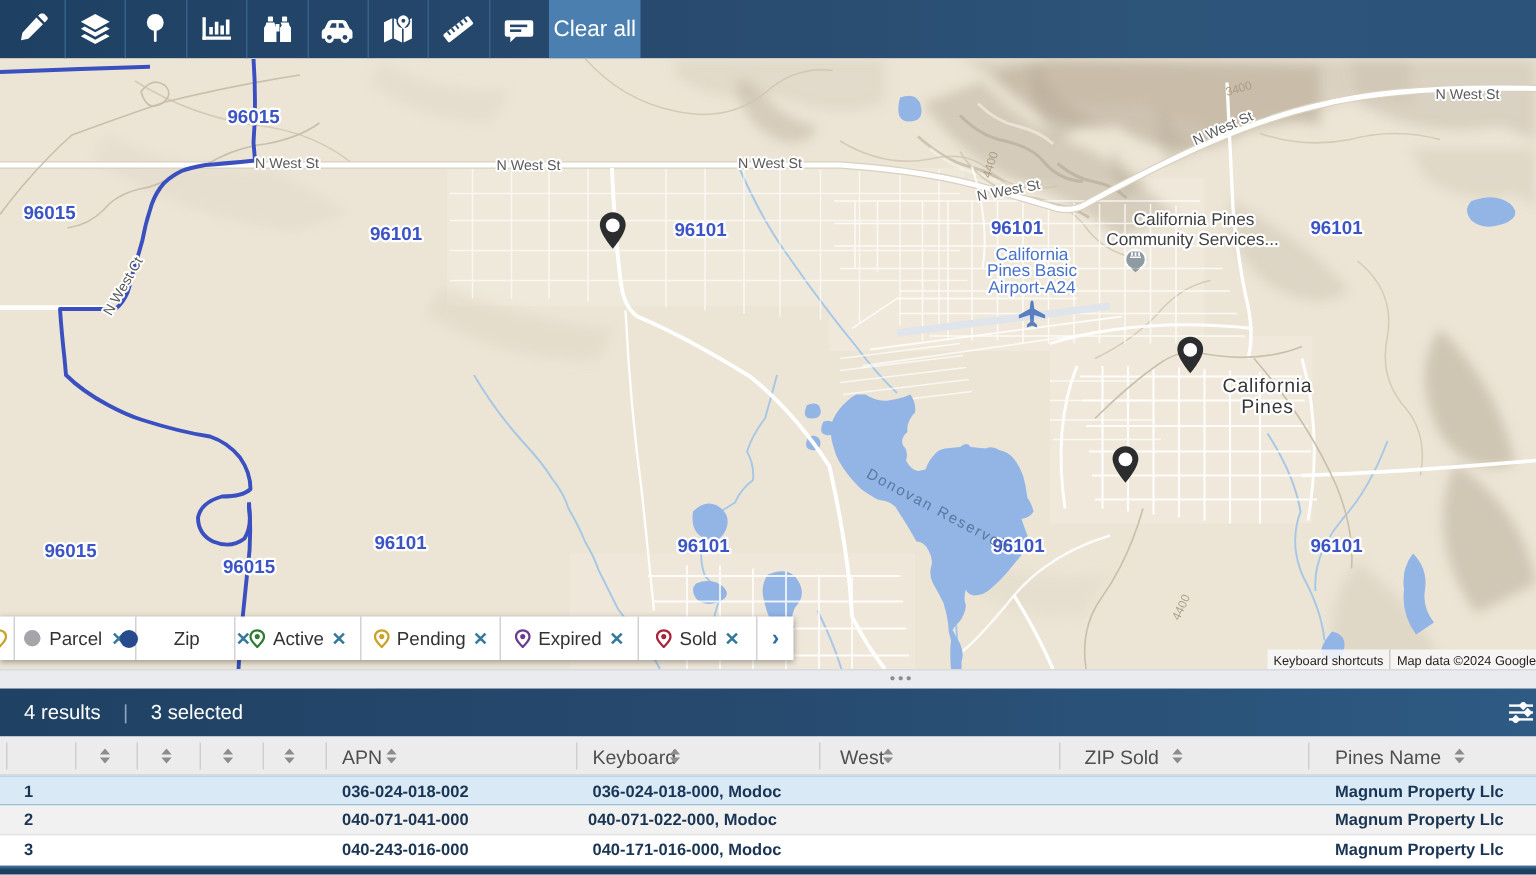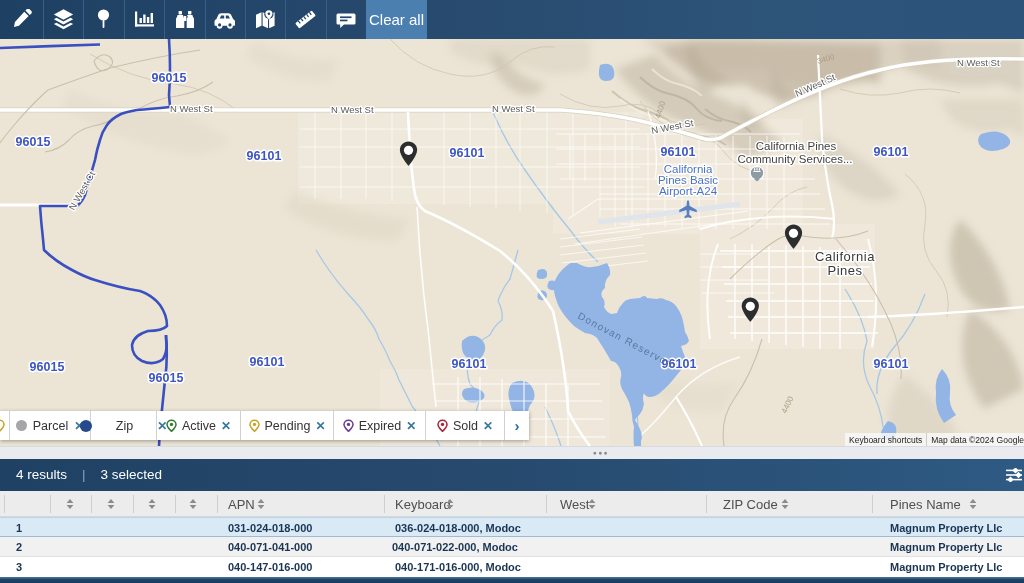--- a/index.html
+++ b/index.html
@@ -474,45 +474,45 @@
     <div class="hlabel" style="left:395px">Keyboard</div>
     <svg class="sortarr" style="left:446px" width="8" height="10" viewBox="0 0 8 10" fill="#8c8c8c">
         <path d="M4 0l3.4 4H.6z"></path>
         <path d="M4 10L.6 6h6.8z"></path>
       </svg>
     <div class="hlabel" style="left:560px">West</div>
     <svg class="sortarr" style="left:588px" width="8" height="10" viewBox="0 0 8 10" fill="#8c8c8c">
         <path d="M4 0l3.4 4H.6z"></path>
         <path d="M4 10L.6 6h6.8z"></path>
       </svg>
-    <div class="hlabel" style="left:723px">ZIP Code</div>
+    <div class="hlabel" style="left:723px">ZIP Sold</div>
     <svg class="sortarr" style="left:781px" width="8" height="10" viewBox="0 0 8 10" fill="#8c8c8c">
         <path d="M4 0l3.4 4H.6z"></path>
         <path d="M4 10L.6 6h6.8z"></path>
       </svg>
     <div class="hlabel" style="left:890px">Pines Name</div>
     <svg class="sortarr" style="left:969px" width="8" height="10" viewBox="0 0 8 10" fill="#8c8c8c">
         <path d="M4 0l3.4 4H.6z"></path>
         <path d="M4 10L.6 6h6.8z"></path>
       </svg>
   </div>
 
   <div class="row" id="row1">
     <span style="left:16px">1</span>
-    <span style="left:228px">031-024-018-000</span>
+    <span style="left:228px">036-024-018-002</span>
     <span style="left:395px">036-024-018-000, Modoc</span>
     <span style="left:890px">Magnum Property Llc</span>
   </div>
   <div class="row" id="row2">
     <span style="left:16px">2</span>
     <span style="left:228px">040-071-041-000</span>
     <span style="left:392px">040-071-022-000, Modoc</span>
     <span style="left:890px">Magnum Property Llc</span>
   </div>
   <div class="row" id="row3">
     <span style="left:16px">3</span>
-    <span style="left:228px">040-147-016-000</span>
+    <span style="left:228px">040-243-016-000</span>
     <span style="left:395px">040-171-016-000, Modoc</span>
     <span style="left:890px">Magnum Property Llc</span>
   </div>
   <div id="tfoot"></div>
 
 </div>
 
 </body></html>

